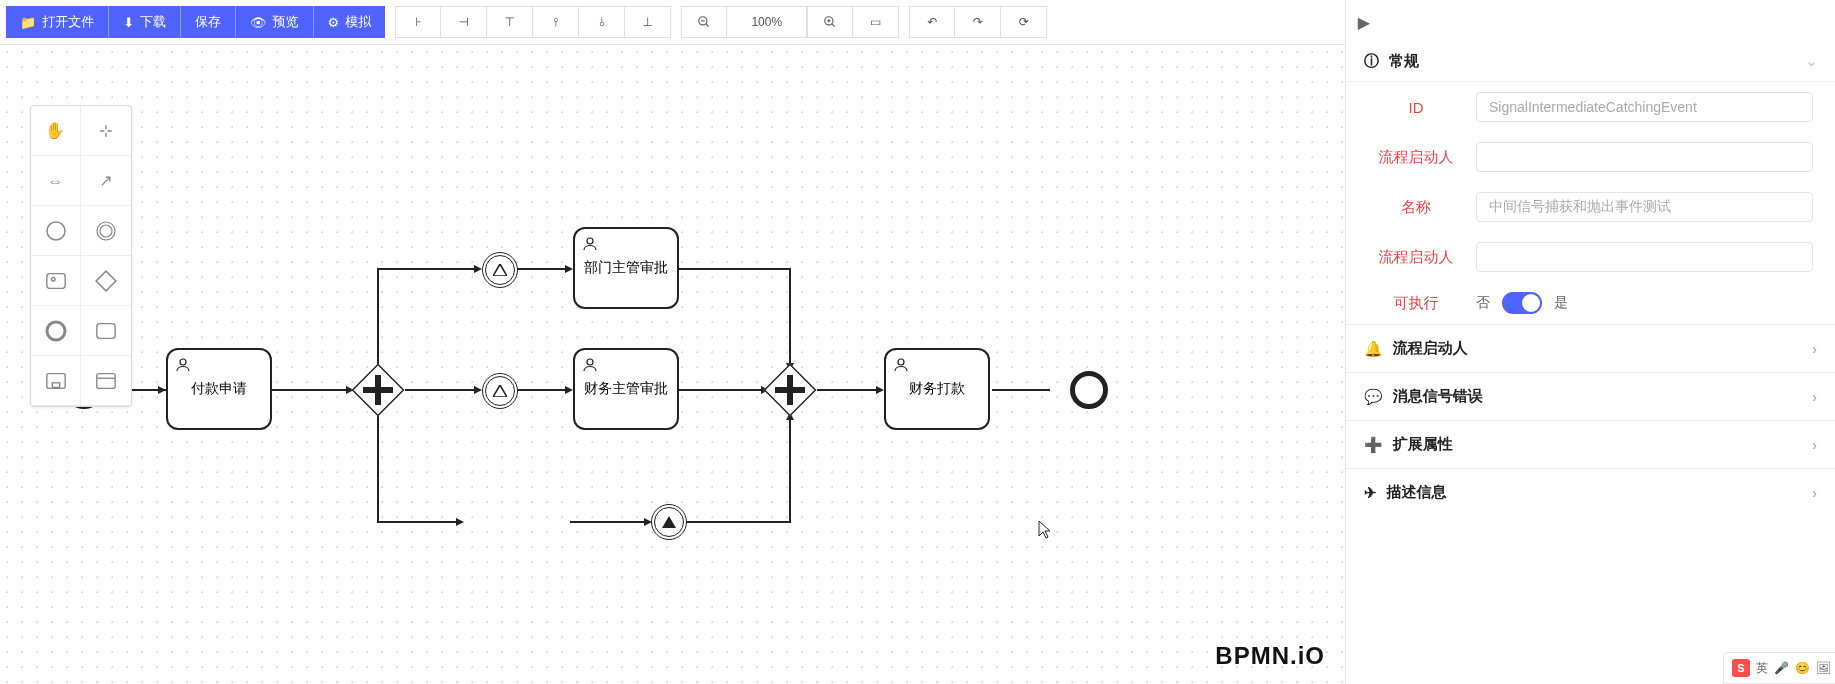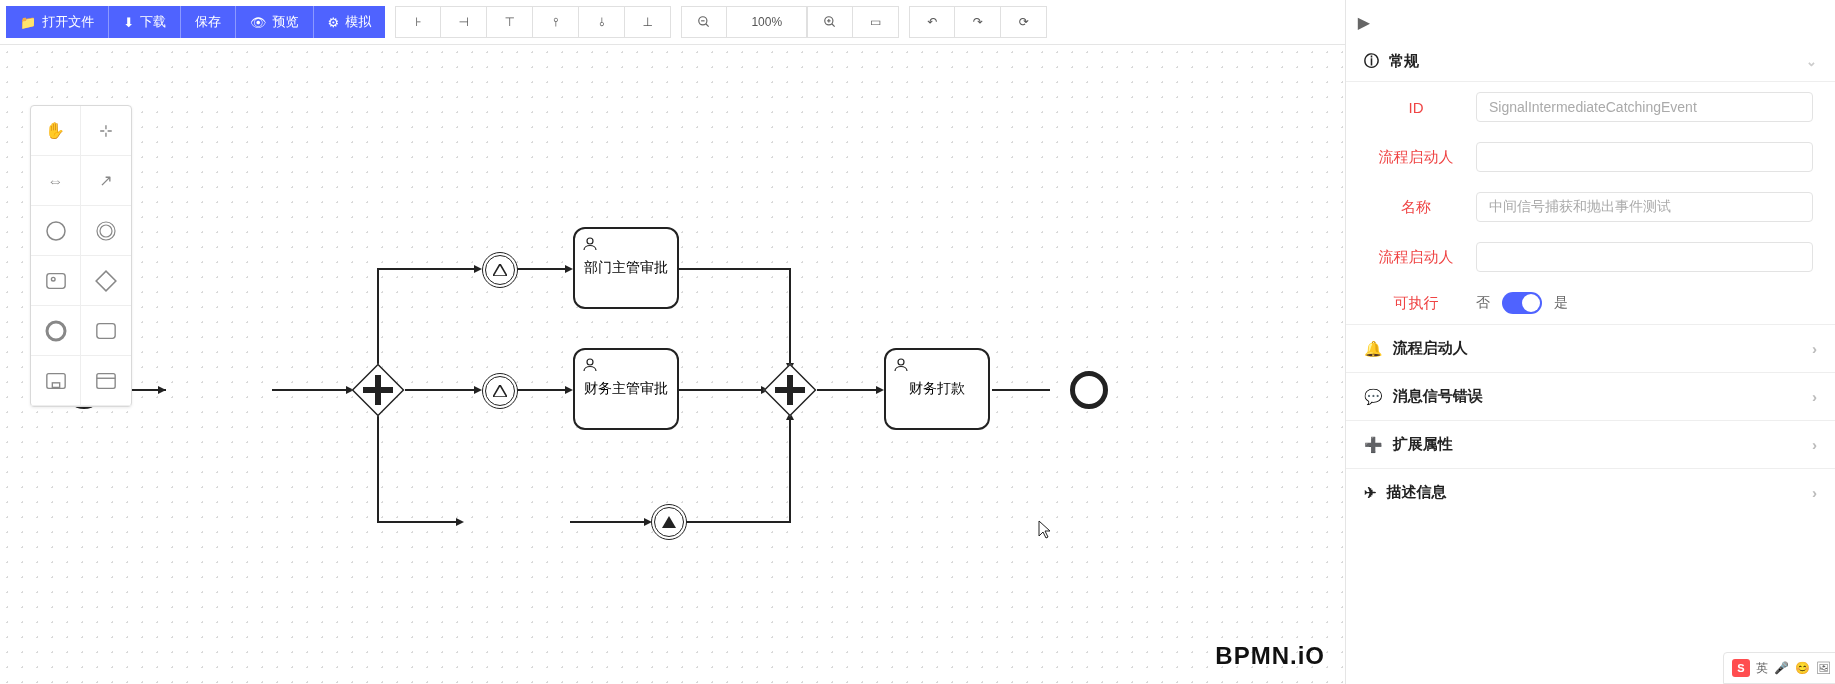--- a/index.html
+++ b/index.html
@@ -199,20 +199,27 @@
             <polygon points="652,477 644,473 644,481"></polygon>
      <polyline points="686,477 790,477 790,371"></polyline>
             <polygon points="790,367 786,375 794,375"></polygon>
      <line x1="817" y1="345" x2="880" y2="345"></line>
             <polygon points="884,345 876,341 876,349"></polygon>
      <line x1="992" y1="345" x2="1066" y2="345"></line>
             <polygon points="1070,345 1062,341 1062,349"></polygon>
     </svg>
 
     <div class="circle-ev" style="left:65px;top:326px;width:38px;height:38px"></div>
+    <div class="node" style="left:166px;top:303px">
+      <svg class="user-ic" viewBox="0 0 24 24" fill="none" stroke="#222" stroke-width="1.6">
+              <circle cx="12" cy="8" r="4"></circle>
+              <path d="M4 20c0-4 4-6 8-6s8 2 8 6"></path>
+            </svg>
+      <span>付款申请</span>
+    </div>
 
     <div class="gateway" style="left:352px;top:319px">
             <div class="dia"></div>
             <div class="gplus" style="position:absolute;inset:0"></div>
           </div>
 
     <div class="signal" style="left:482px;top:207px">
             <svg width="14" height="12">
               <polygon points="7,0 14,12 0,12" fill="none" stroke="#222" stroke-width="1.6"></polygon>
             </svg>

